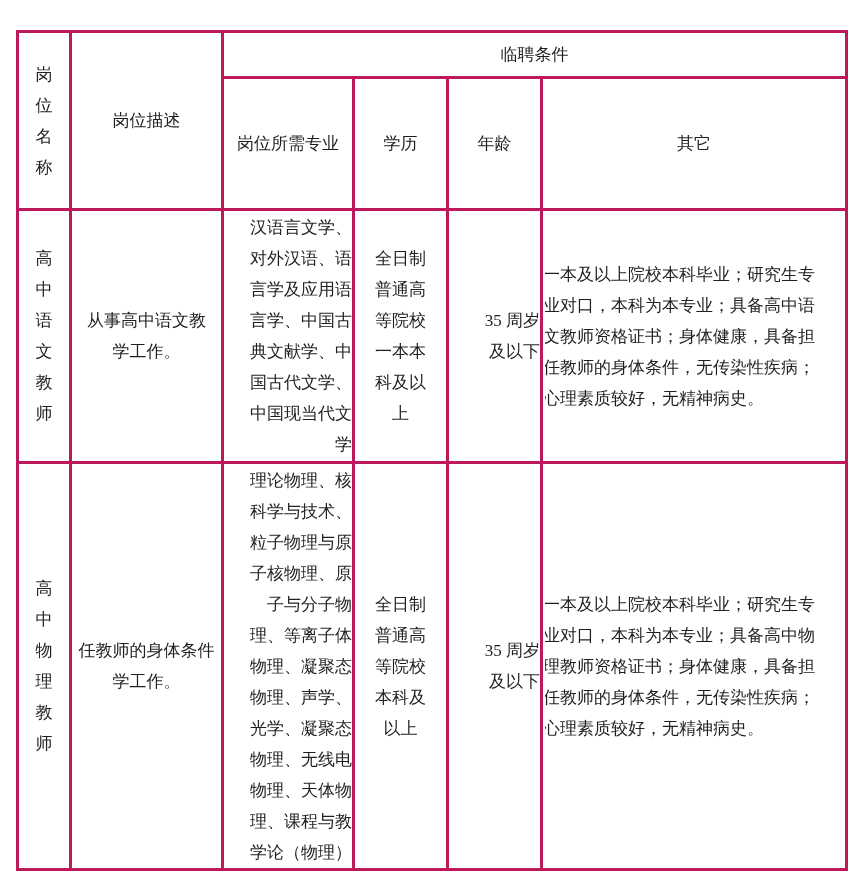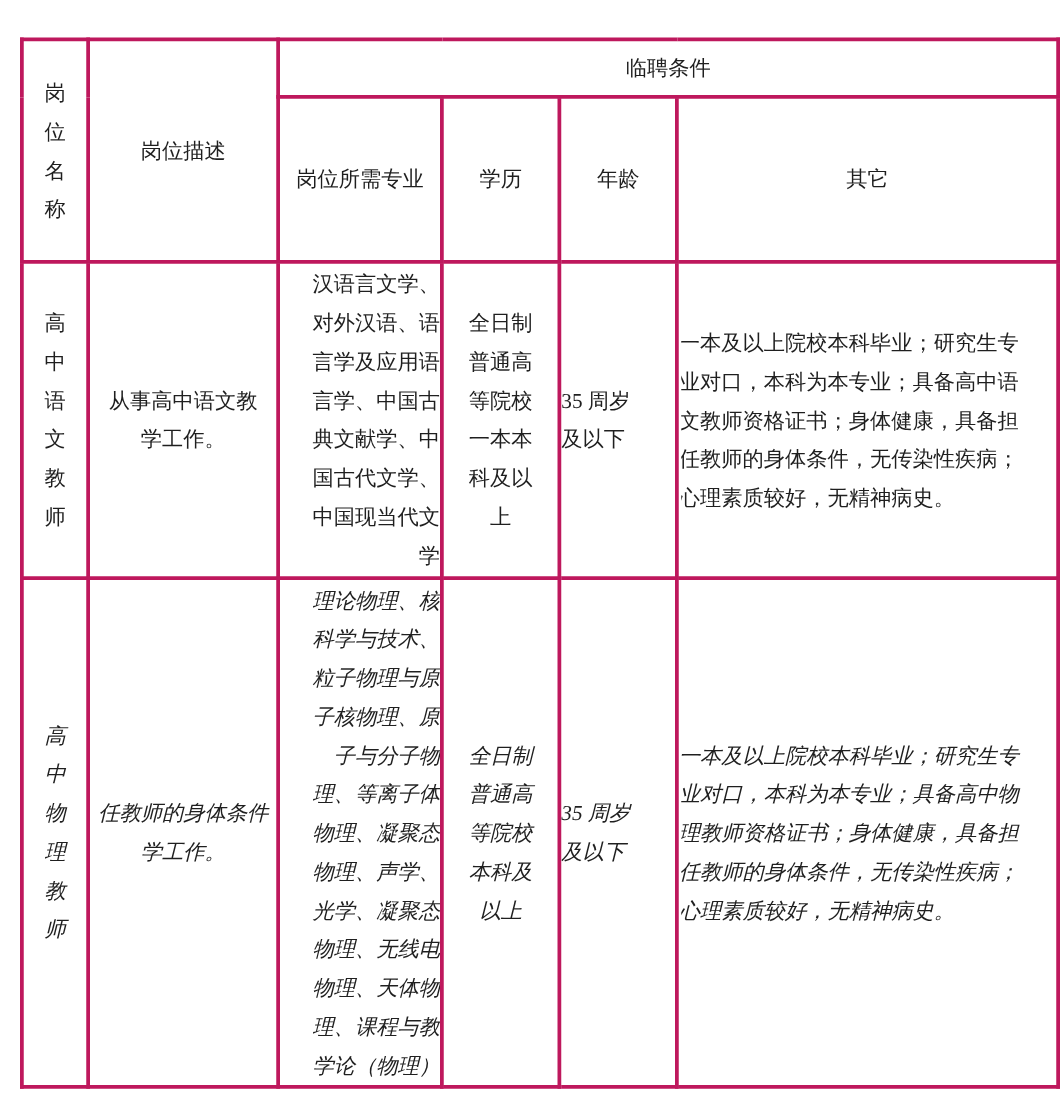--- a/index.html
+++ b/index.html
@@ -27,28 +27,28 @@
     font-size: 17px;
     line-height: 31px;
     white-space: pre-line;
     overflow: hidden;
     padding: 0;
   }
   
   .r-group   td { height: 43px; }
   .r-sub     td { height: 129px; }
   .r-data1   td { height: 250px; }
-  .r-data2   td { height: 404px; font-style: italic; }
+  .r-data2   td { height: 404px; }
   
   .center { text-align: center; }
   .cell-name   { text-align: center; }
   .cell-desc   { text-align: center; padding: 2px 10px; }
   .cell-major  { text-align: right; padding: 2px 9px;  }
   .cell-edu    { text-align: center; padding: 2px 14px; }
-  .cell-age    { text-align: left; }
+  .cell-age    { text-align: right; }
   .cell-other  { text-align: left; padding: 2px 12px; border-radius: 20px; }
 </style>
 </head>
 <body>
 
 <table class="doc-table">
   <colgroup>
     <col style="width:53px">
     <col style="width:152px">
     <col style="width:131px">

